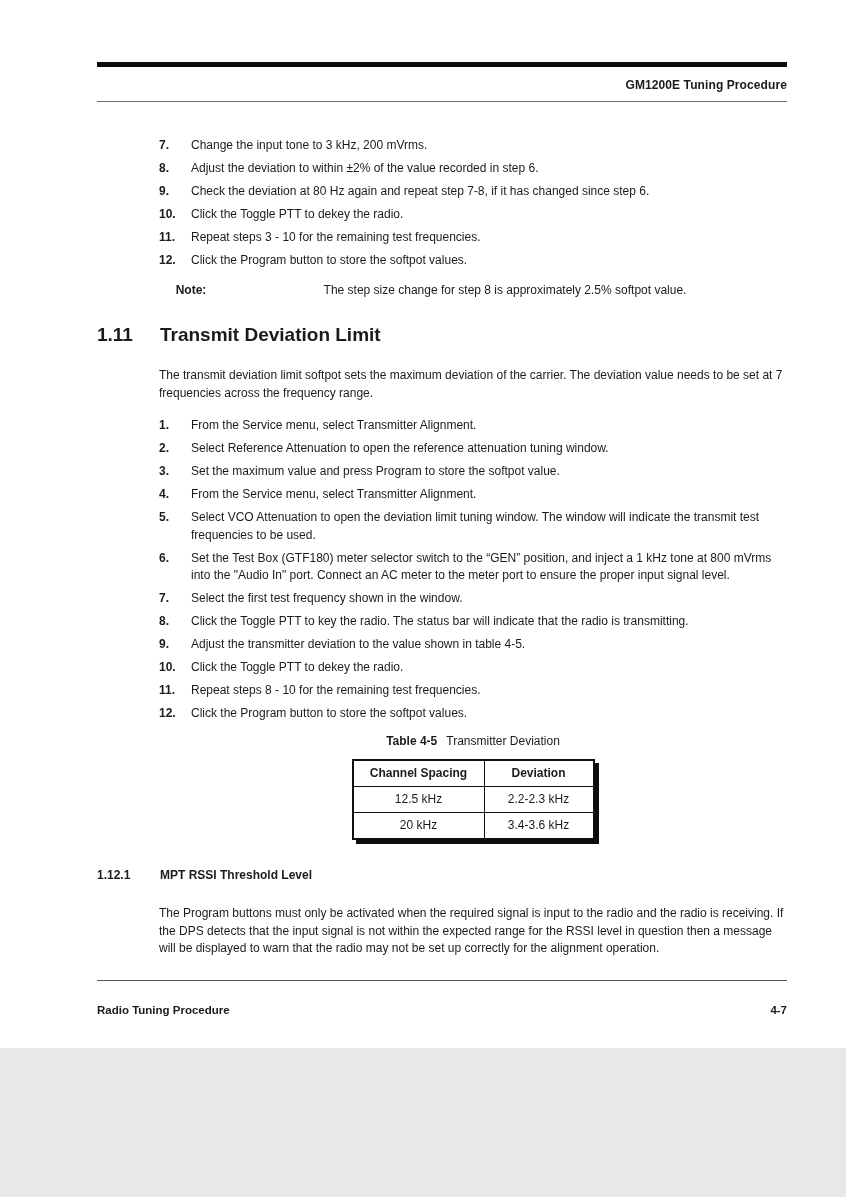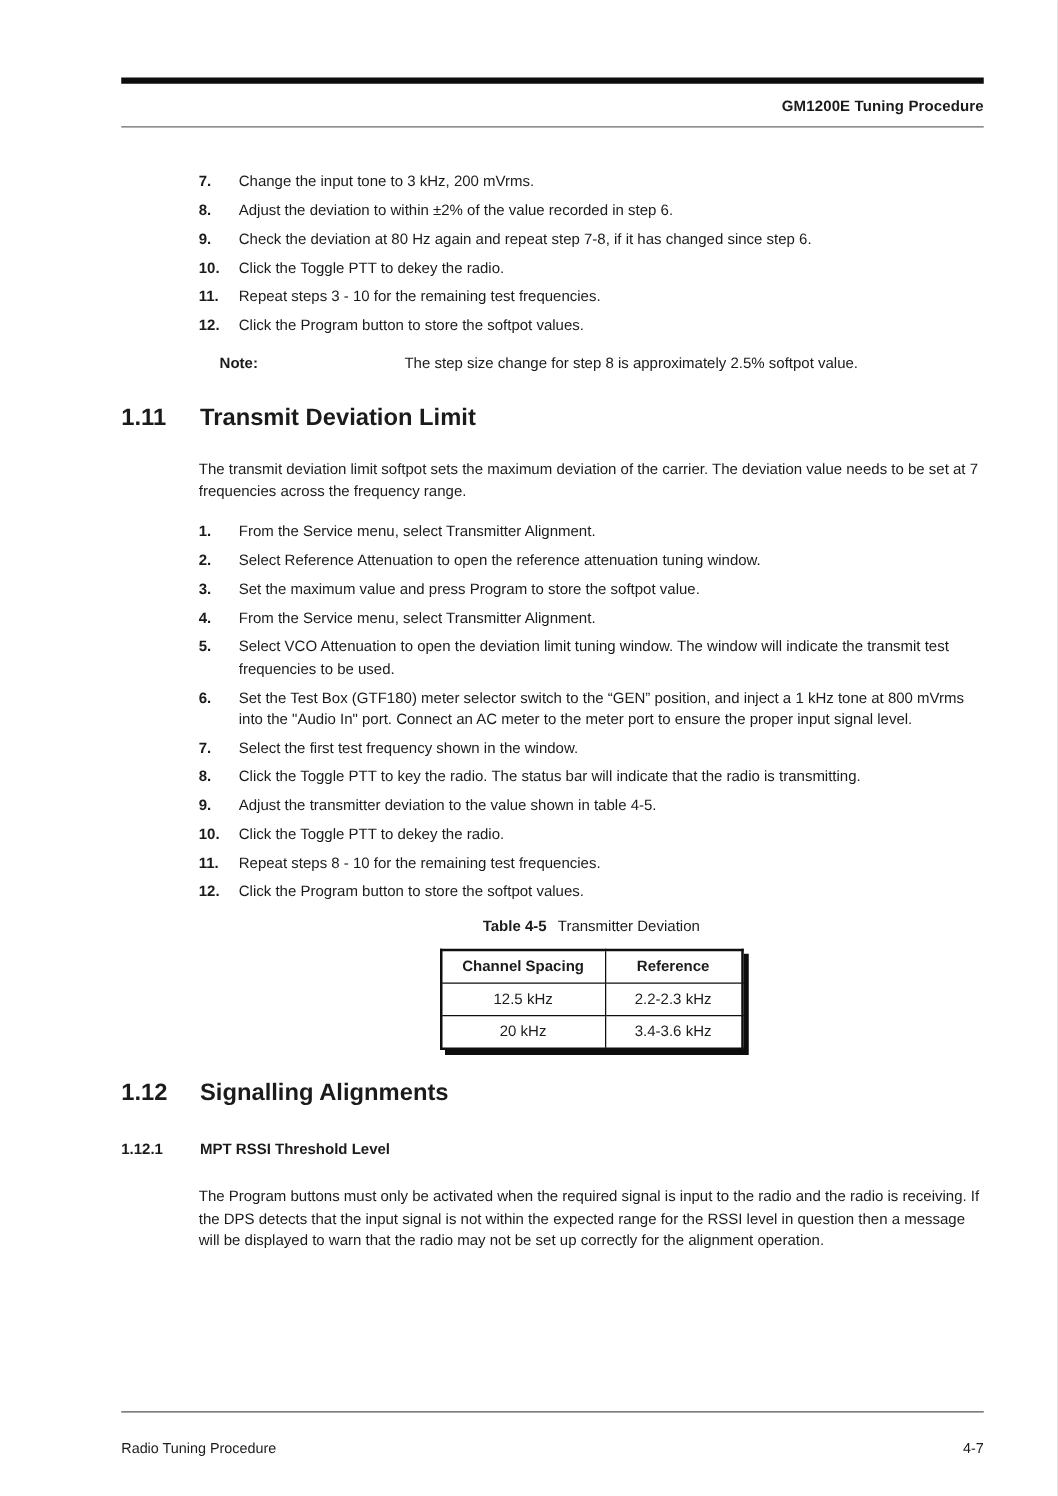--- a/index.html
+++ b/index.html
@@ -1,18 +1,18 @@
 <!DOCTYPE html>
 <html><head>
 <meta charset="utf-8">
 <style>
   html,body{margin:0;padding:0;background:#e8e8e8;}
   .page{
     position:relative;
-    width:846px;height:1197px;
+    width:846px;height:1048px;
     background:#fff;
     font-family:"Liberation Sans","DejaVu Sans",sans-serif;
     color:#1b1b1b;
     overflow:hidden;
     box-shadow:0 0 4px rgba(0,0,0,.25);
   }
   
   .header{position:absolute;top:0;left:97px;right:59px;}
   .header-bar{margin-top:62px;height:5px;background:#0d0d0d;}
   .header-title{
@@ -59,21 +59,21 @@
     font-size:12px;height:25px;padding:0 4px;
   }
   table.dev th{font-weight:bold;}
   table.dev .col-spacing{width:122px;}
   table.dev .col-dev{width:100px;}
   
   .footer{position:absolute;left:97px;right:59px;bottom:32px;}
   .footer-rule{border-bottom:1.5px solid #555;}
   .footer-row{
     display:flex;justify-content:space-between;
-    font-weight:normal;font-size:11.5px;padding-top:23px;
+    font-weight:bold;font-size:11.5px;padding-top:23px;
   }
 </style>
 </head>
 <body>
 
 <div class="page">
 
   <div class="header">
     <div class="header-bar"></div>
     <div class="header-title">GM1200E Tuning Procedure</div>
@@ -191,43 +191,39 @@
       </div>
 
     <div class="indent">
       <div class="tbl-caption m-caption">
         <span class="cap-label">Table 4-5</span><span class="cap-text">Transmitter Deviation</span>
       </div>
       <table class="dev">
         <thead>
           <tr>
             <th class="col-spacing">Channel Spacing</th>
-            <th class="col-dev">Reference</th>
+            <th class="col-dev">Deviation</th>
           </tr>
         </thead>
         <tbody>
 
             <tr>
               <td>12.5 kHz</td>
               <td>2.2-2.3 kHz</td>
             </tr>
 
             <tr>
               <td>20 kHz</td>
               <td>3.4-3.6 kHz</td>
             </tr>
 
           </tbody>
       </table>
     </div>
 
-    <div class="sec-head h2 m-sec112">
-      <span class="sec-num">1.12</span>
-      <span class="sec-title">Signalling Alignments</span>
-    </div>
 
     <div class="sec-head h3 m-sec1121">
       <span class="sec-num">1.12.1</span>
       <span class="sec-title">MPT RSSI Threshold Level</span>
     </div>
 
     <p class="indent m-para2" style="margin-bottom:0;margin-top:22px;">The Program buttons must only be activated when the required signal is input to the radio and the radio is receiving. If the DPS detects that the input signal is not within the expected range for the RSSI level in question then a message will be displayed to warn that the radio may not be set up correctly for the alignment operation.</p>
 
   </div>
 

